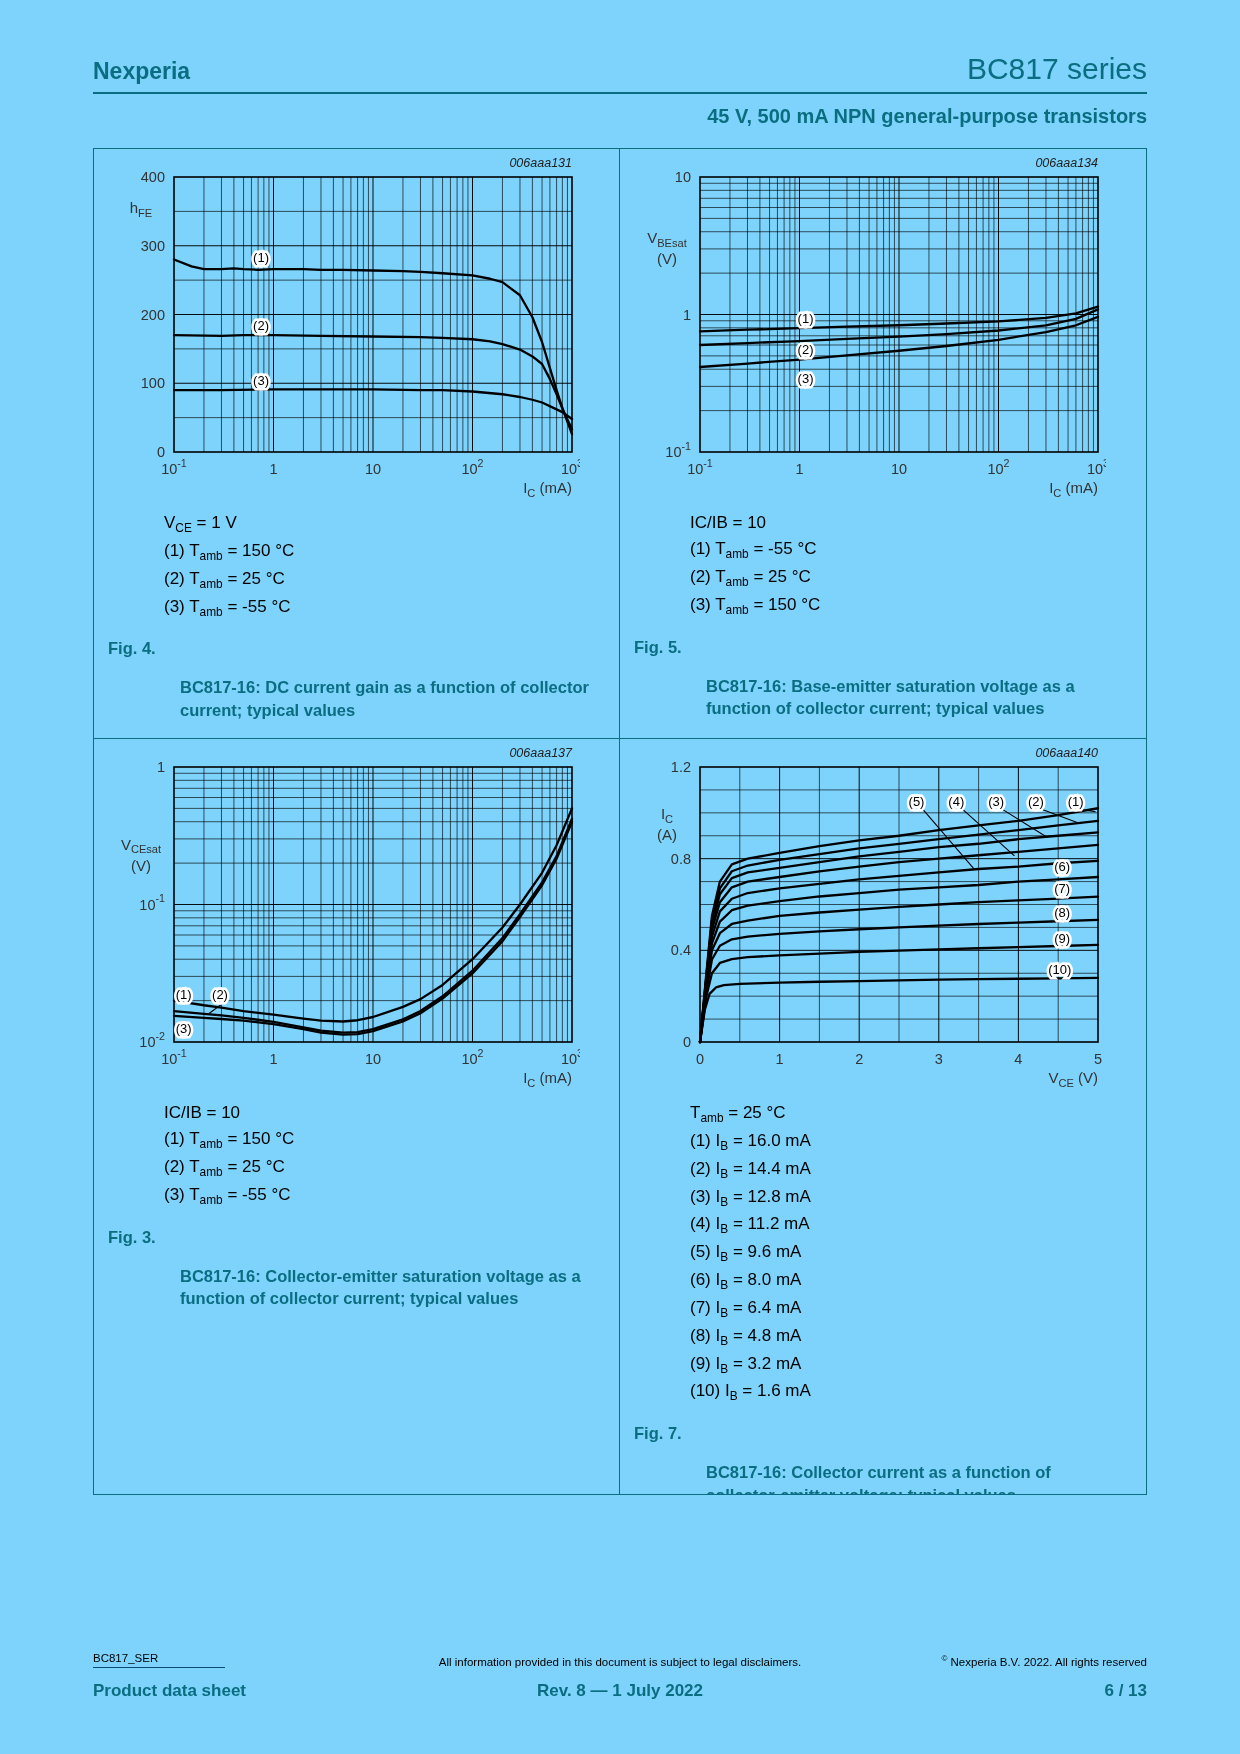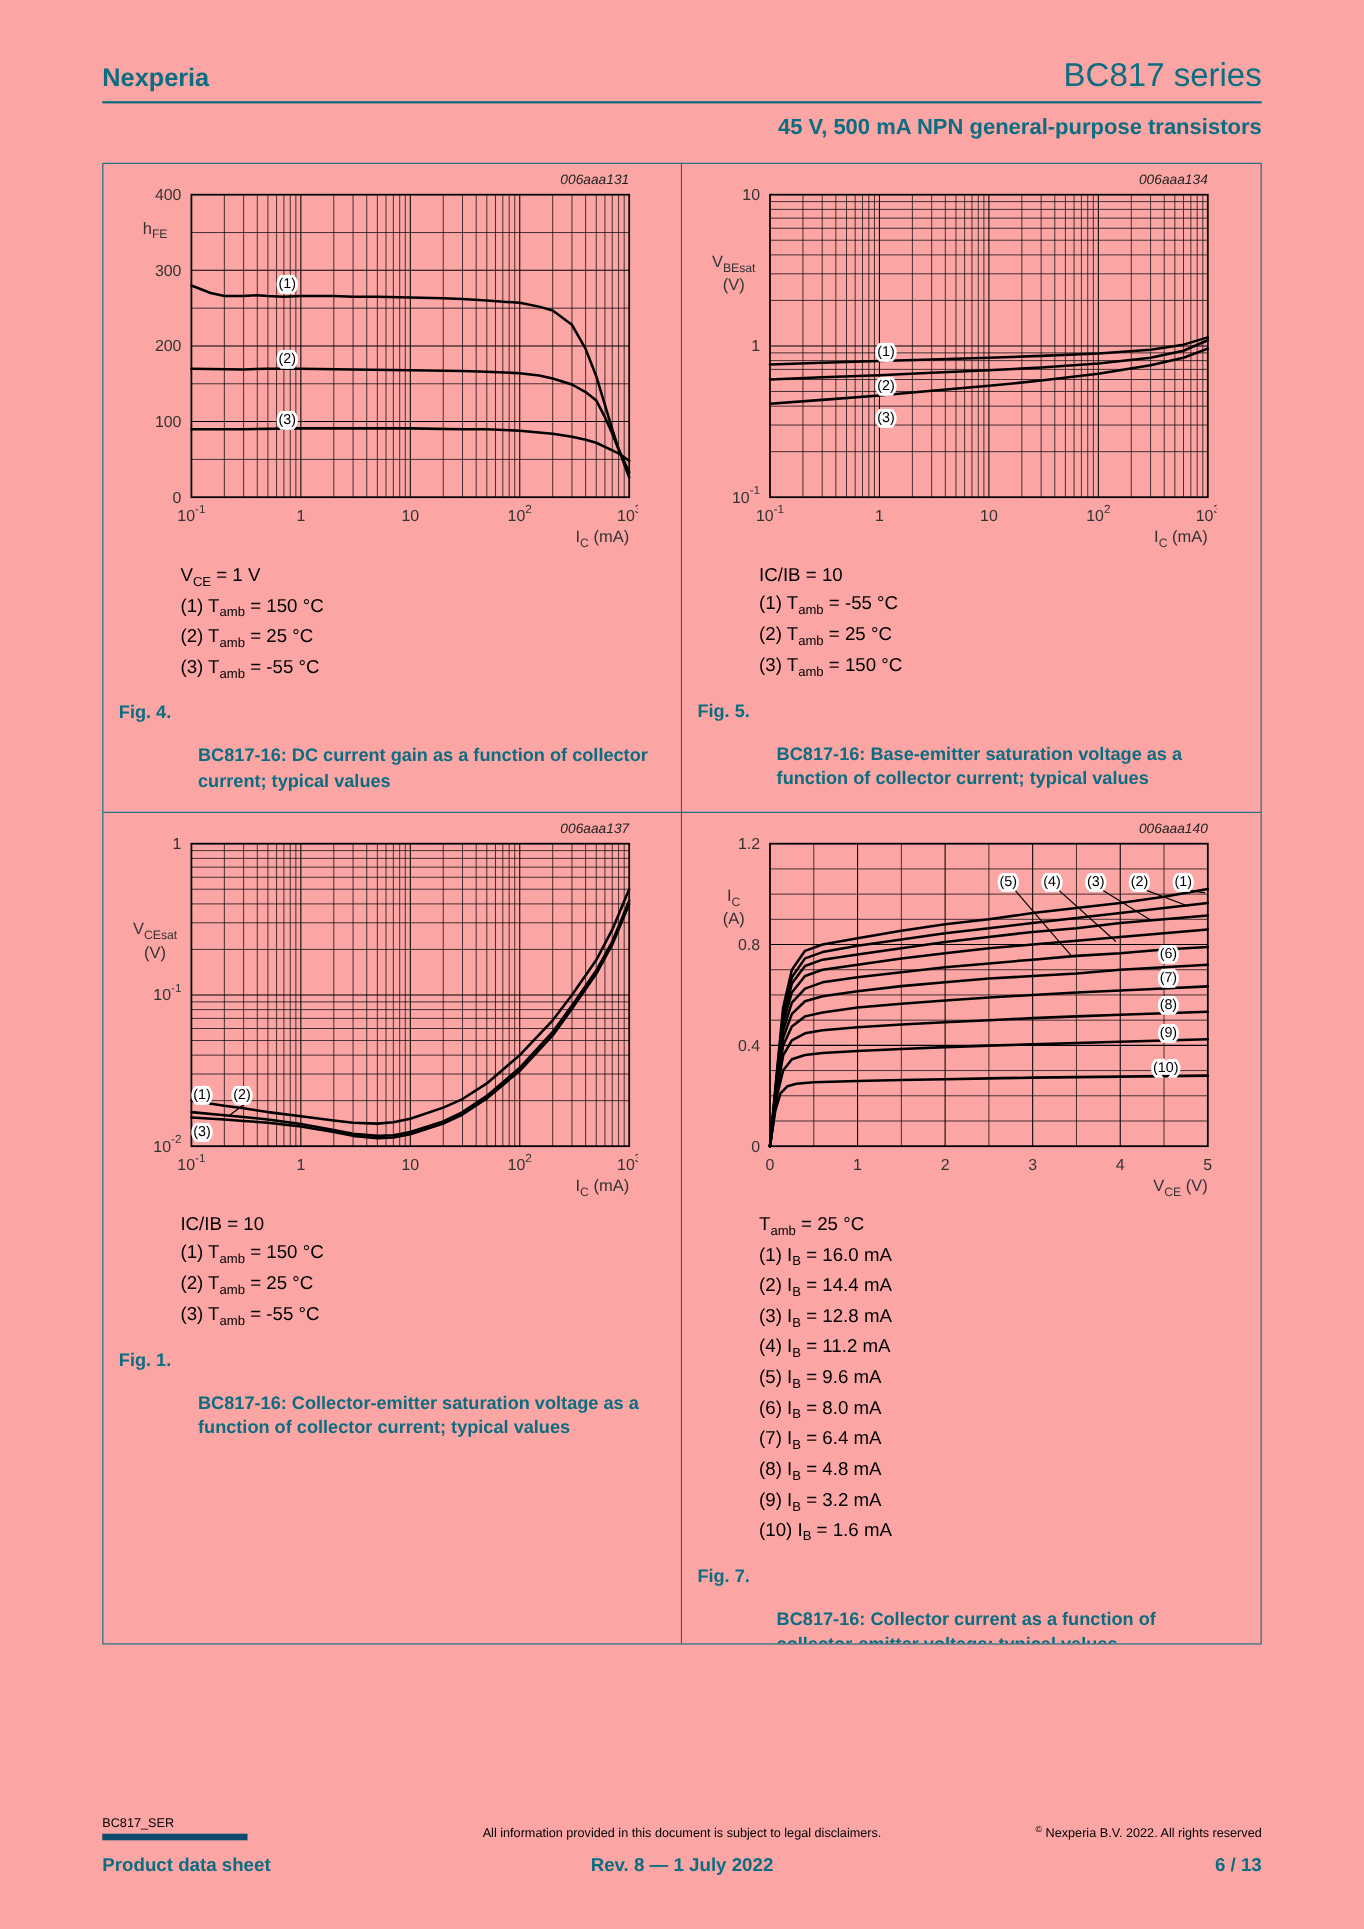--- a/index.html
+++ b/index.html
@@ -1,17 +1,17 @@
 <!DOCTYPE html>
 <html style="--teal: #0b6d80;"><head>
 <meta charset="utf-8">
 <style>
   html,body{margin:0;padding:0;background:#ffffff;}
   body{width:1240px;height:1754px;position:relative;font-family:"Liberation Sans",sans-serif;color:#000;}
-  .page{position:absolute;inset:0;background:#fca5a5;}
+  .page{position:absolute;inset:0;background:#7dd3fc;}
   
   .header{position:absolute;left:93px;top:52px;width:1054px;}
   .hrow{display:flex;justify-content:space-between;align-items:baseline;}
   .brand{font-size:23px;font-weight:bold;color:var(--teal);}
   .product{font-size:30px;font-weight:normal;color:var(--teal);}
   .hrule{border-bottom:2px solid var(--teal);margin-top:6px;}
   .subtitle{text-align:right;font-size:20px;font-weight:bold;color:var(--teal);margin-top:11px;}
   
   .grid{position:absolute;left:93px;top:148px;width:1054px;height:1347px;border:1.5px solid var(--teal);display:grid;grid-template-columns:1fr 1fr;grid-template-rows:590px 1fr;box-sizing:border-box;}
   .cell{padding:4px 12px 10px 12px;box-sizing:border-box;overflow:hidden;}
@@ -22,21 +22,21 @@
   .conds sub{font-size:0.7em;}
   .cap{display:flex;margin-top:16px;padding:0 18px 0 2px;color:var(--teal);font-weight:bold;font-size:16.5px;line-height:1.35;justify-content:space-between;}
   .figlab{min-width:72px;flex:none;}
   .captext{flex:1;margin-top:39px;}
   
   .footer{position:absolute;left:93px;top:1652px;width:1054px;}
   .frow1{display:flex;align-items:flex-end;font-size:11.5px;}
   .frow1 .fl{flex:1;}
   .frow1 .fc{flex:2;text-align:center;}
   .frow1 .fr{flex:1;text-align:right;}
-  .doc-id{display:inline-block;min-width:132px;border-bottom:6px solid #0c4a6e;padding-bottom:3px;}
+  .doc-id{display:inline-block;min-width:132px;border-bottom:1px solid #0c4a6e;padding-bottom:3px;}
   .frow2{display:flex;margin-top:13px;color:var(--teal);font-weight:bold;font-size:17px;}
   .frow2 .fl{flex:1;}
   .frow2 .fc{flex:2;text-align:center;}
   .frow2 .fr{flex:1;text-align:right;}
   sup{font-size:0.7em;}
 </style>
 </head>
 <body>
 
 <div class="page">
@@ -287,21 +287,21 @@
           <text x="31" y="127.5" text-anchor="middle" fill="#333"><tspan font-size="15.0">(V)</tspan></text>
           <text x="462" y="14" text-anchor="end" font-style="italic" font-size="12.5" fill="#222">006aaa137</text>
         </svg>
       <div class="conds">
           <div>IC/IB = 10</div>
           <div>(1) T<sub>amb</sub> = 150 °C</div>
           <div>(2) T<sub>amb</sub> = 25 °C</div>
           <div>(3) T<sub>amb</sub> = -55 °C</div>
         </div>
       <div class="cap">
-        <span class="figlab">Fig. 1.</span>
+        <span class="figlab">Fig. 3.</span>
         <span class="captext">BC817-16: Collector-emitter saturation voltage as a function of collector current; typical values</span>
       </div>
     </div>
     <div class="cell c3">
       <svg width="470" height="345" viewBox="0 0 470 345">
           <line x1="103.80" y1="24" x2="103.80" y2="299" stroke="#000" stroke-width="0.65"></line>
           <line x1="143.60" y1="24" x2="143.60" y2="299" stroke="#000" stroke-width="0.95"></line>
           <line x1="183.40" y1="24" x2="183.40" y2="299" stroke="#000" stroke-width="0.65"></line>
           <line x1="223.20" y1="24" x2="223.20" y2="299" stroke="#000" stroke-width="0.95"></line>
           <line x1="263.00" y1="24" x2="263.00" y2="299" stroke="#000" stroke-width="0.65"></line>

